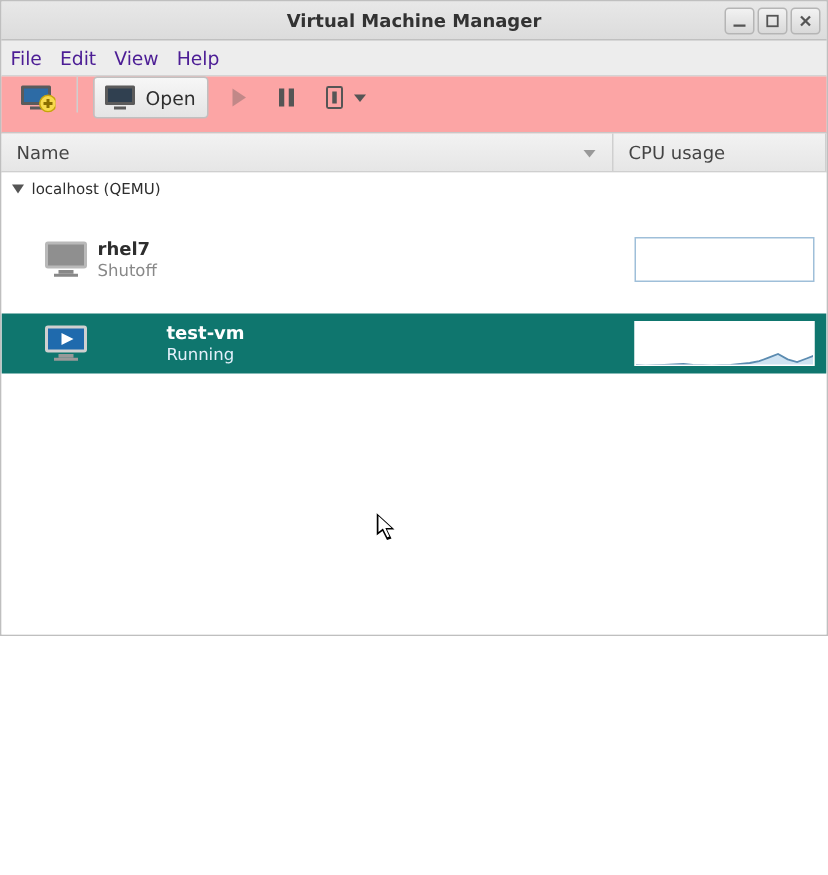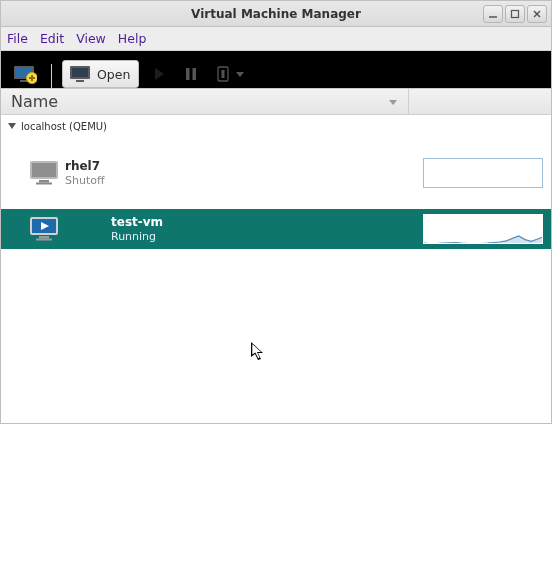--- a/index.html
+++ b/index.html
@@ -60,23 +60,23 @@
     background: #ededed;
     display: flex;
     align-items: center;
     padding: 0 6px;
     gap: 12px;
     border-bottom: 1px solid #d4d4d4;
   }
   .menubar span { font-size: 12.5px; color: #4c1d95; }
   .toolbar {
     height: 38px;
-    background: #000000;
-    display: flex;
-    align-items: flex-end;
+    background: #fca5a5;
+    display: flex;
+    align-items: flex-start;
     padding: 0 8px;
     gap: 8px;
     border-bottom: 1px solid #c8c8c8;
   }
   .tsep {
     width: 1px;
     height: 24px;
     background: #cfcfcf;
     margin: 0 2px;
   }
@@ -100,21 +100,21 @@
     height: 26px;
     display: flex;
     background: linear-gradient(#f2f2f2,#e6e6e6);
     border-bottom: 1px solid #cfcfcf;
   }
   .col {
     display: flex;
     align-items: center;
     padding: 0 10px;
     color: #444;
-    font-size: 16px;
+    font-size: 12px;
     border-right: 1px solid #cfcfcf;
   }
   .col-name { width: 408px; justify-content: space-between; }
   .col-cpu  { flex: 1; }
   .tree {
     flex: 1;
     background: #fff;
     overflow: auto;
   }
   .hostrow {
@@ -251,20 +251,23 @@
     </div>
   </div>
 
   <div class="columns">
     <div class="col col-name">
       <span>Name</span>
       <svg width="10" height="10" viewBox="0 0 10 10">
           <polygon points="1,3 9,3 5,8" fill="#999"></polygon>
         </svg>
     </div>
+    <div class="col col-cpu">
+      <span>CPU usage</span>
+    </div>
   </div>
 
   <div class="tree" style="position:relative;">
 
     <div class="hostrow">
       <svg width="10" height="10" viewBox="0 0 10 10">
           <polygon points="1,2 9,2 5,8" fill="#555"></polygon>
         </svg>
       <span>localhost (QEMU)</span>
     </div>

